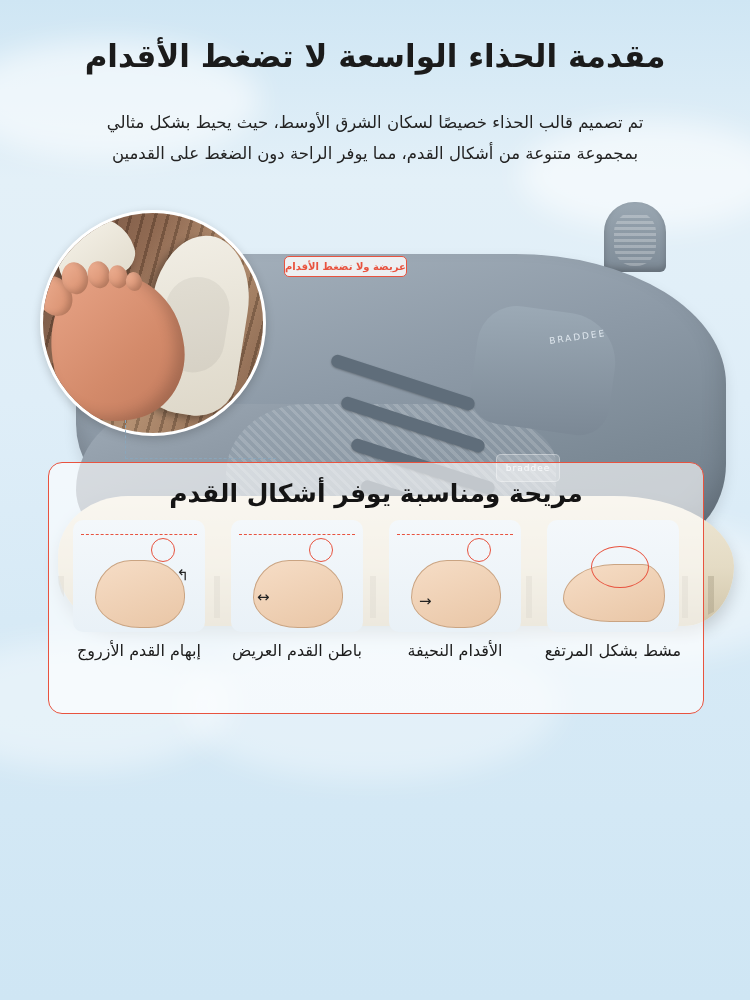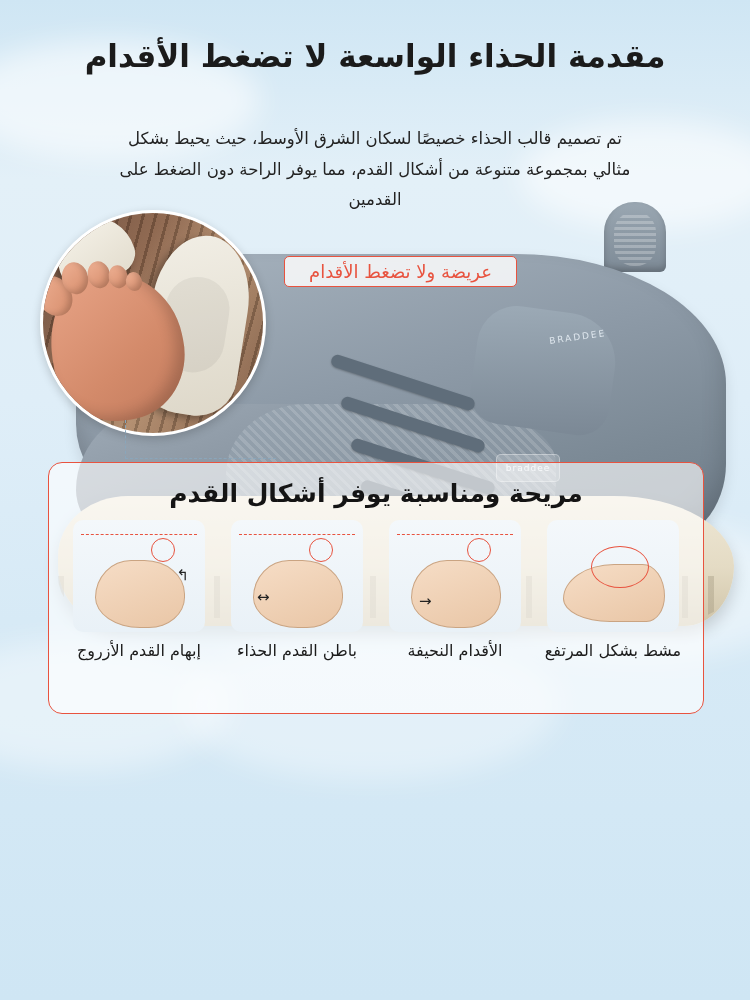--- a/index.html
+++ b/index.html
@@ -19,21 +19,21 @@
   .c6{width:380px;height:150px;left:180px;bottom:-40px;background:rgba(255,255,255,.35);}
 
   .page{position:relative;width:750px;height:740px;}
 
   h1.title{
     position:absolute;top:38px;left:0;right:0;text-align:center;
     margin:0;font-size:31px;font-weight:bold;color:#1b1b1b;letter-spacing:0;
   }
   p.subtitle{
     position:absolute;top:108px;left:96px;right:96px;
-    margin:16px;text-align:center;font-size:16.5px;line-height:1.85;color:#232323;
+    margin:0;text-align:center;font-size:16.5px;line-height:1.85;color:#232323;
   }
 
   
   .photo-circle{
     position:absolute;left:40px;top:210px;width:220px;height:220px;border-radius:50%;
     overflow:hidden;border:3px solid #fff;box-shadow:0 3px 10px rgba(0,0,0,.18);
     background:linear-gradient(120deg,#6b4a39 0%,#8a6249 35%,#b08a6a 60%,#7d5840 100%);
   }
   .photo-circle .wood{position:absolute;inset:0;
     background:repeating-linear-gradient(105deg,rgba(0,0,0,.18) 0 3px,rgba(255,255,255,.05) 3px 12px);}
@@ -64,21 +64,21 @@
   .t3{width:22px;height:27px;left:52px;top:-12px;}
   .t4{width:19px;height:23px;left:72px;top:-4px;}
   .t5{width:16px;height:19px;left:88px;top:6px;}
   .dash-link{position:absolute;left:125px;top:420px;width:150px;height:38px;
     border-left:1.5px dashed #8aa6bb;border-bottom:1.5px dashed #8aa6bb;}
 
   
   .callout{
     position:absolute;left:284px;top:256px;
     border:1.5px solid #e8533f;border-radius:5px;background:rgba(255,255,255,.82);
-    padding:4px 24px;font-size:18px;color:#e8533f;font-weight:normal;white-space:nowrap;
+    padding:4px 0;font-size:10px;color:#e8533f;font-weight:bold;white-space:nowrap;
   }
 
   
   .shoe{position:absolute;left:58px;top:196px;width:680px;height:490px;}
   .shoe-collar{position:absolute;right:72px;top:6px;width:62px;height:70px;
     background:linear-gradient(180deg,#9aa7b2,#7d8a96);border-radius:30px 30px 6px 6px;
     box-shadow:inset 0 -4px 6px rgba(0,0,0,.2);}
   .shoe-collar:after{content:"";position:absolute;left:10px;top:10px;right:10px;bottom:6px;
     background:repeating-linear-gradient(0deg,rgba(255,255,255,.25) 0 3px,transparent 3px 6px);border-radius:20px;}
   .shoe-upper{
@@ -200,21 +200,21 @@
         <div class="cap">إبهام القدم الأزروج</div>
       </div>
 
       <div class="card">
         <div class="fig">
           <div class="dashline"></div>
           <div class="foot2"></div>
           <div class="circ" style="left:78px;top:18px;"></div>
           <div class="arrow" style="left:26px;bottom:26px;">↔</div>
         </div>
-        <div class="cap">باطن القدم الحذاء</div>
+        <div class="cap">باطن القدم العريض</div>
       </div>
 
       <div class="card">
         <div class="fig">
           <div class="dashline"></div>
           <div class="foot2"></div>
           <div class="circ" style="left:78px;top:18px;"></div>
           <div class="arrow" style="left:30px;bottom:22px;">→</div>
         </div>
         <div class="cap">الأقدام النحيفة</div>

